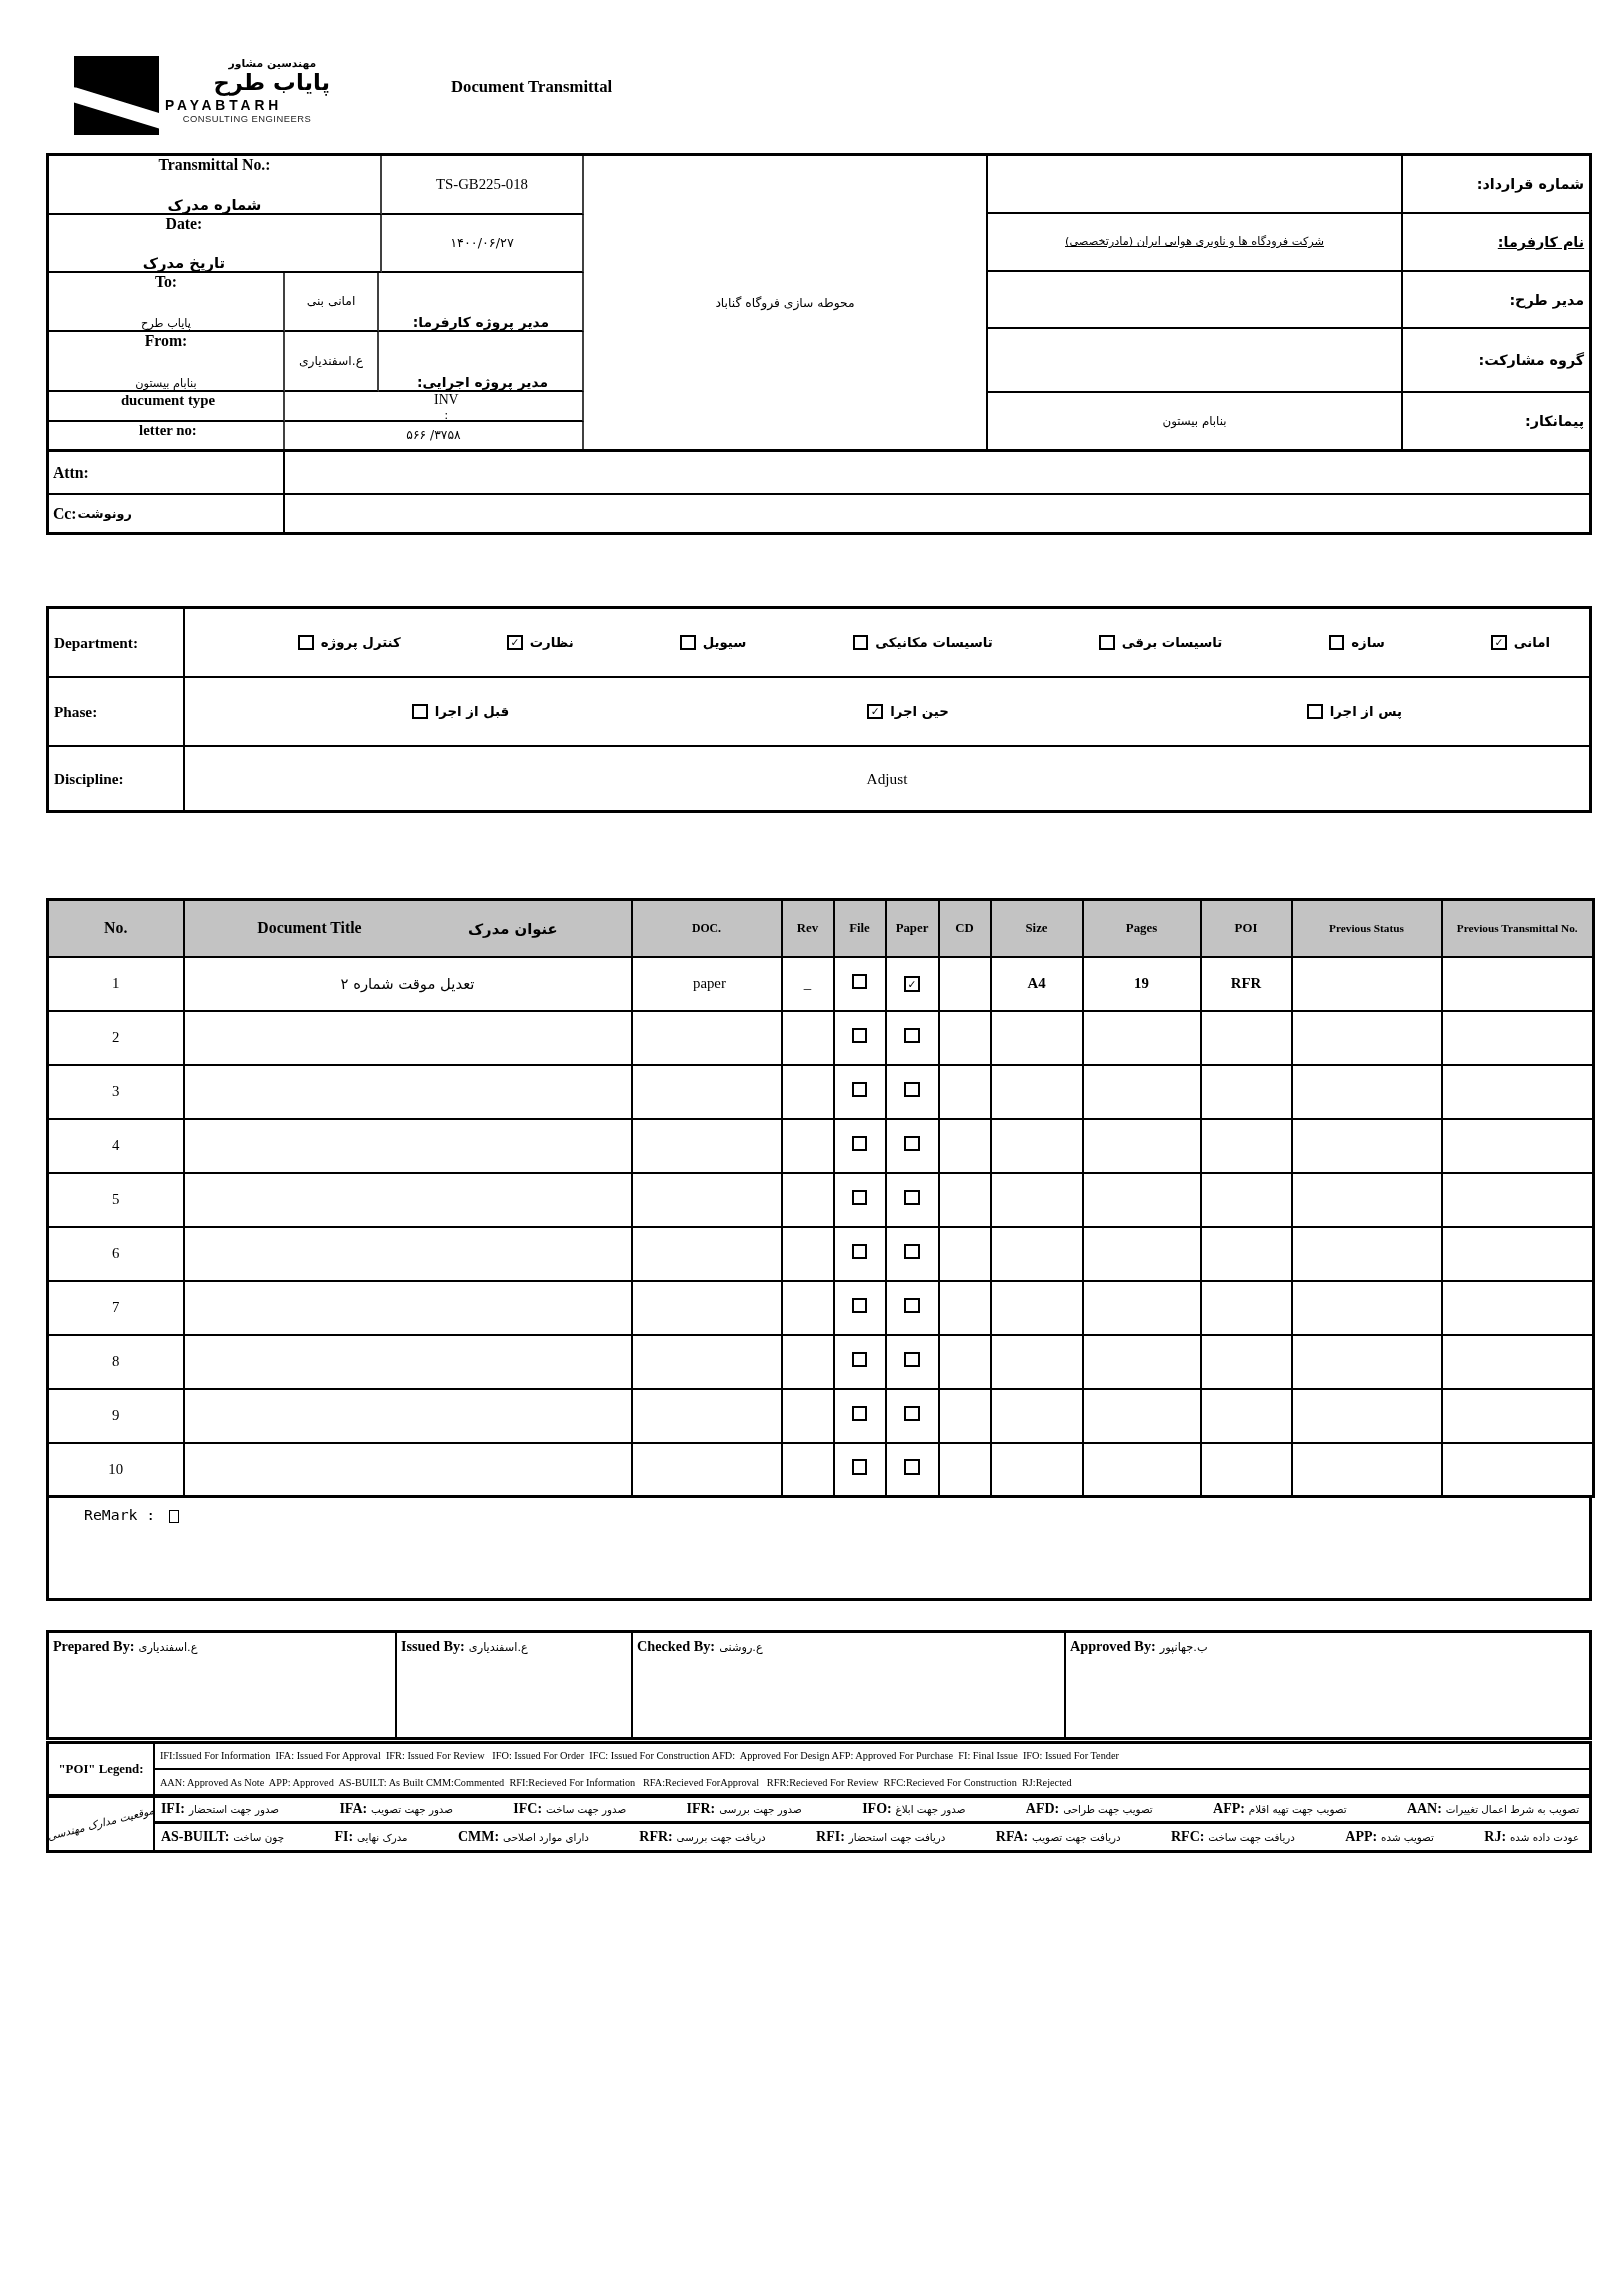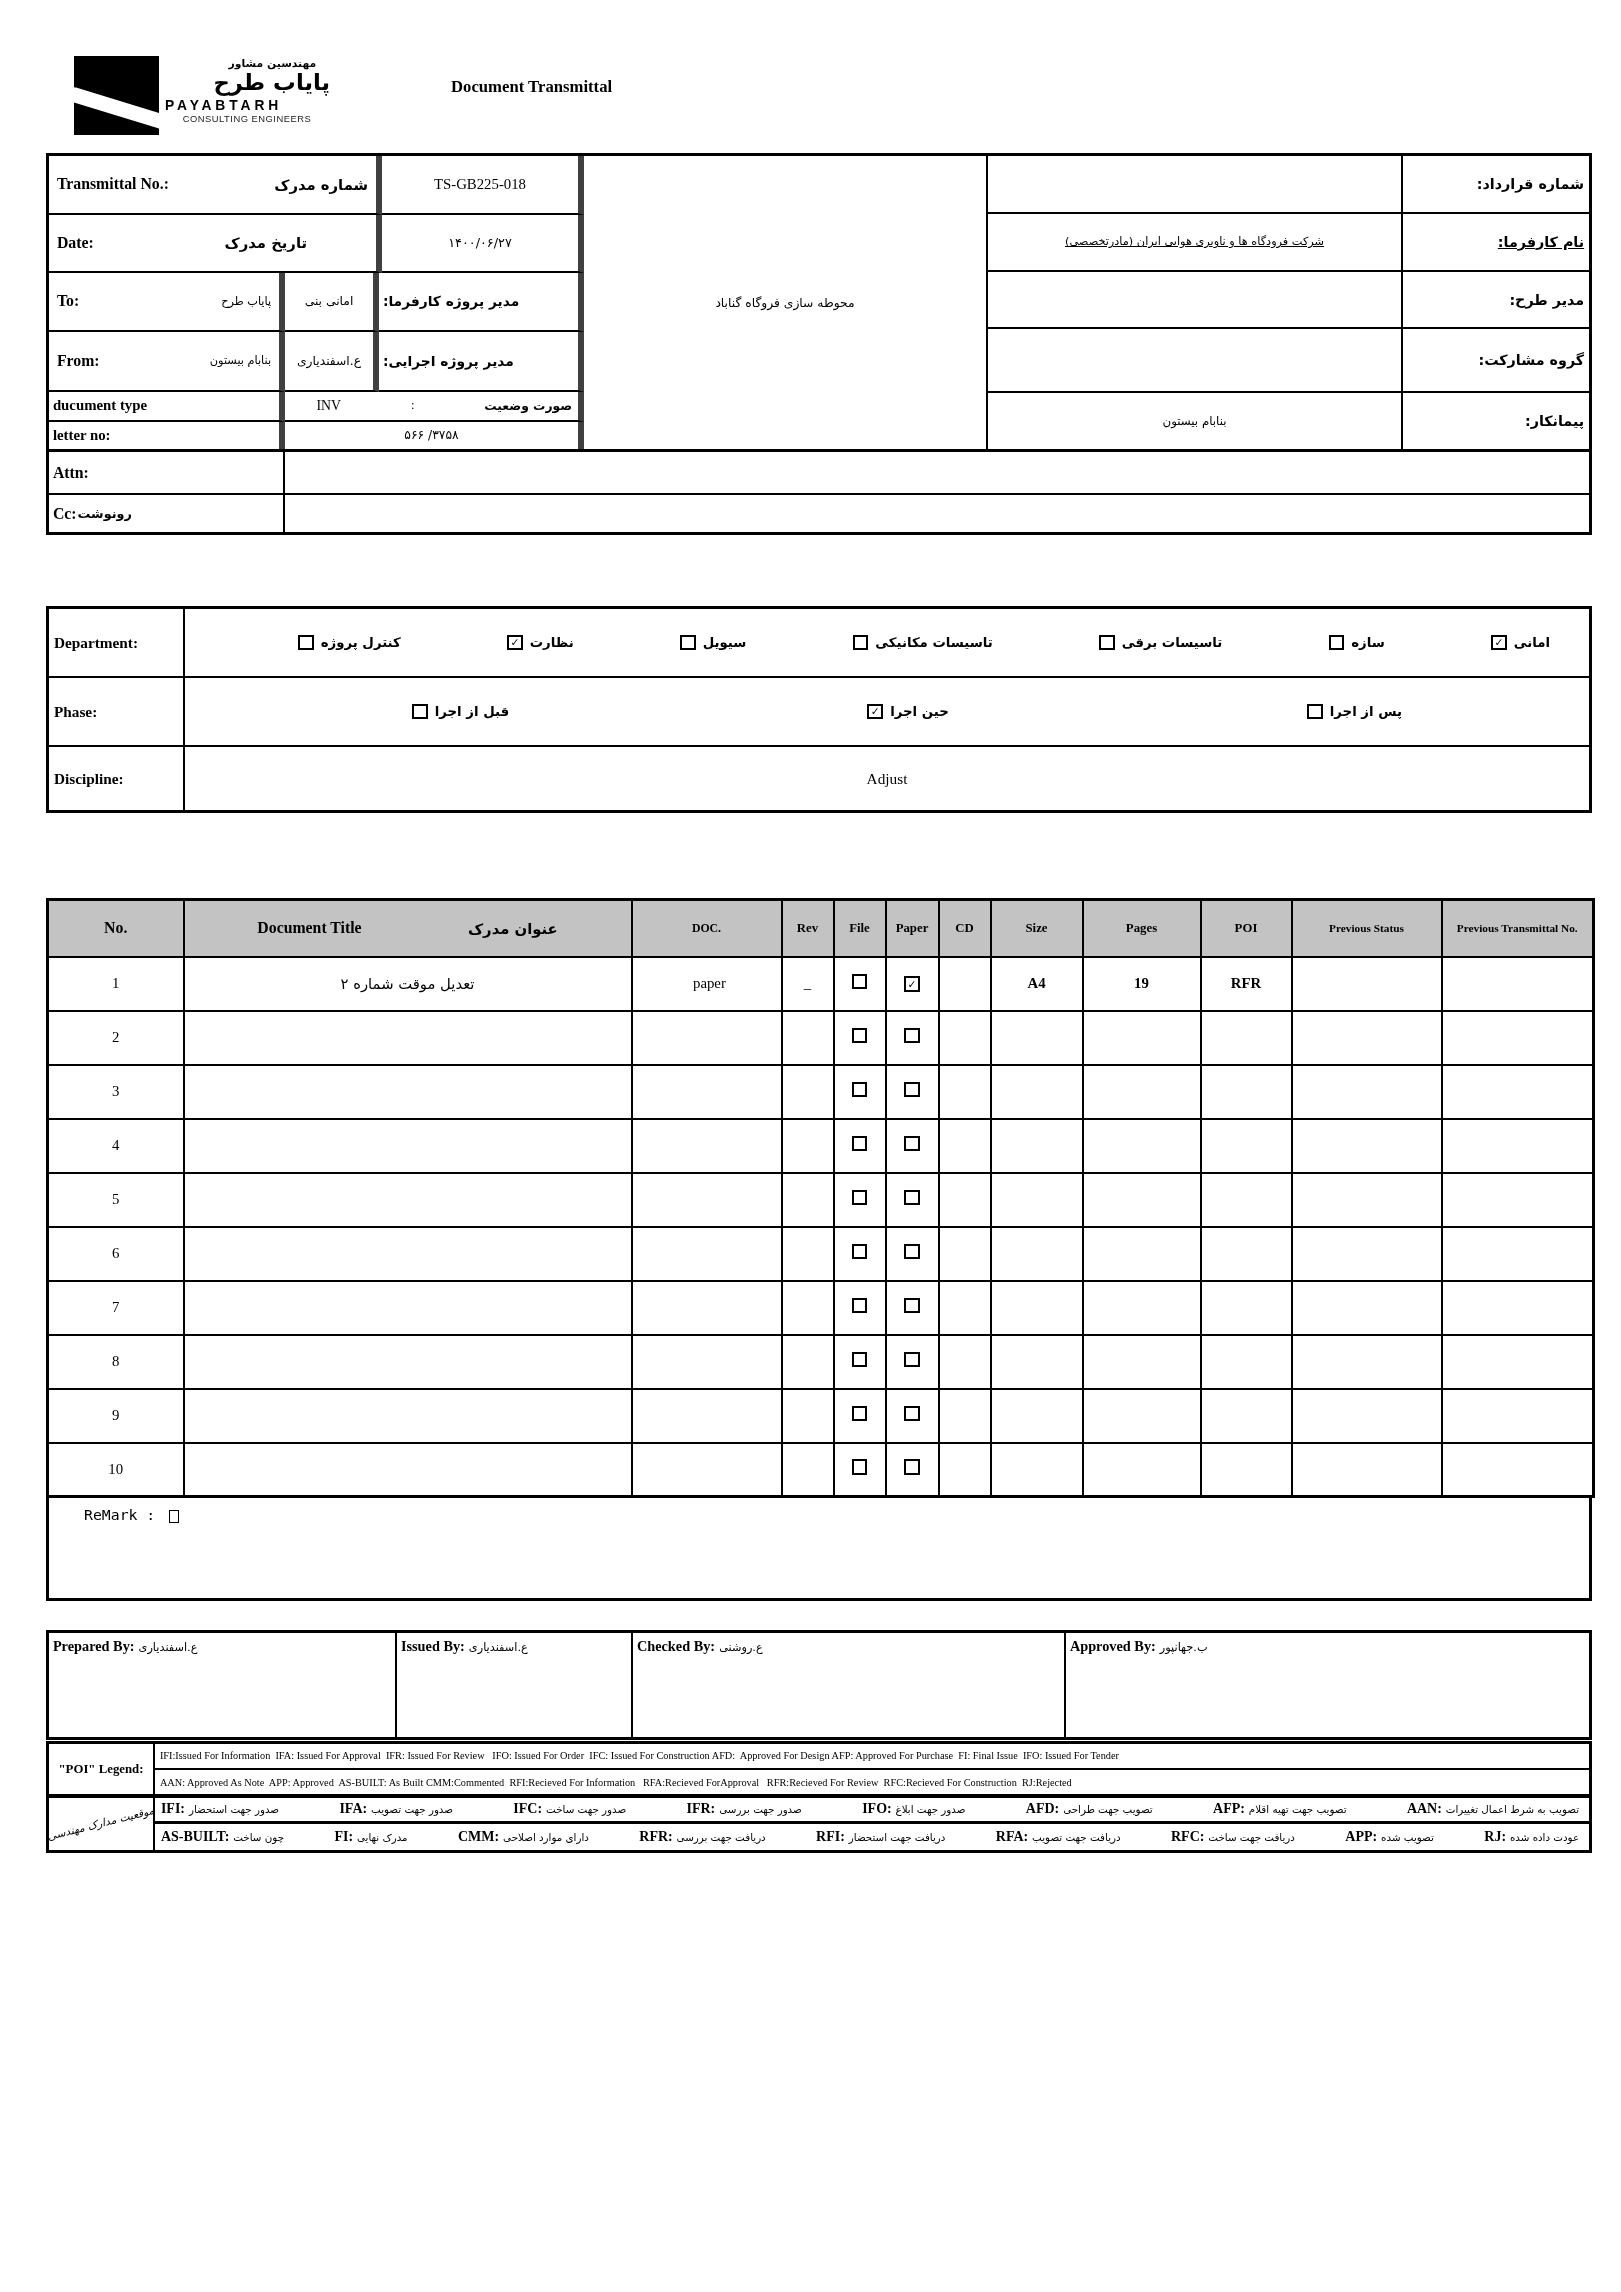--- a/index.html
+++ b/index.html
@@ -20,21 +20,21 @@
   .doc-title { position:absolute; left:451px; top:77px; font-weight:bold; font-size:16.7px; }
 
   
   .cell { overflow:hidden; }
 
   
   .info-table { position:absolute; left:46px; top:153px; width:1546px; border:3px solid #000; background:#fff; }
   .it-top { display:flex; border-bottom:3px solid #000; height:296px; }
   .it-left { width:535px; display:flex; flex-direction:column; }
   .it-left .irow { display:flex; }
-  .it-left .irow > .cell { border-right:6px solid #404040; border-bottom:2px solid #000; }
+  .it-left .irow > .cell { border-right:2px solid #404040; border-bottom:2px solid #000;flex-direction:column; }
   .it-left .irow:last-child > .cell { border-bottom:none; }
   .it-mid { width:404px; border-right:2px solid #000; display:flex; align-items:center; justify-content:center; }
   .it-right { flex:1; display:flex; flex-direction:column; }
   .it-right .rrow { display:flex; border-bottom:2px solid #000; }
   .it-right .rrow:last-child { border-bottom:none; }
   .it-right .rr-val { flex:1; display:flex; align-items:center; justify-content:center; }
   .it-right .rr-lab { width:188px; border-left:2px solid #000; display:flex; align-items:center;
                       direction:rtl; padding-right:4.9px; font-weight:bold; font-size:14.3px; }
   .it-bottom .irow { display:flex; border-bottom:2px solid #000; }
   .it-bottom .irow:last-child { border-bottom:none; }

